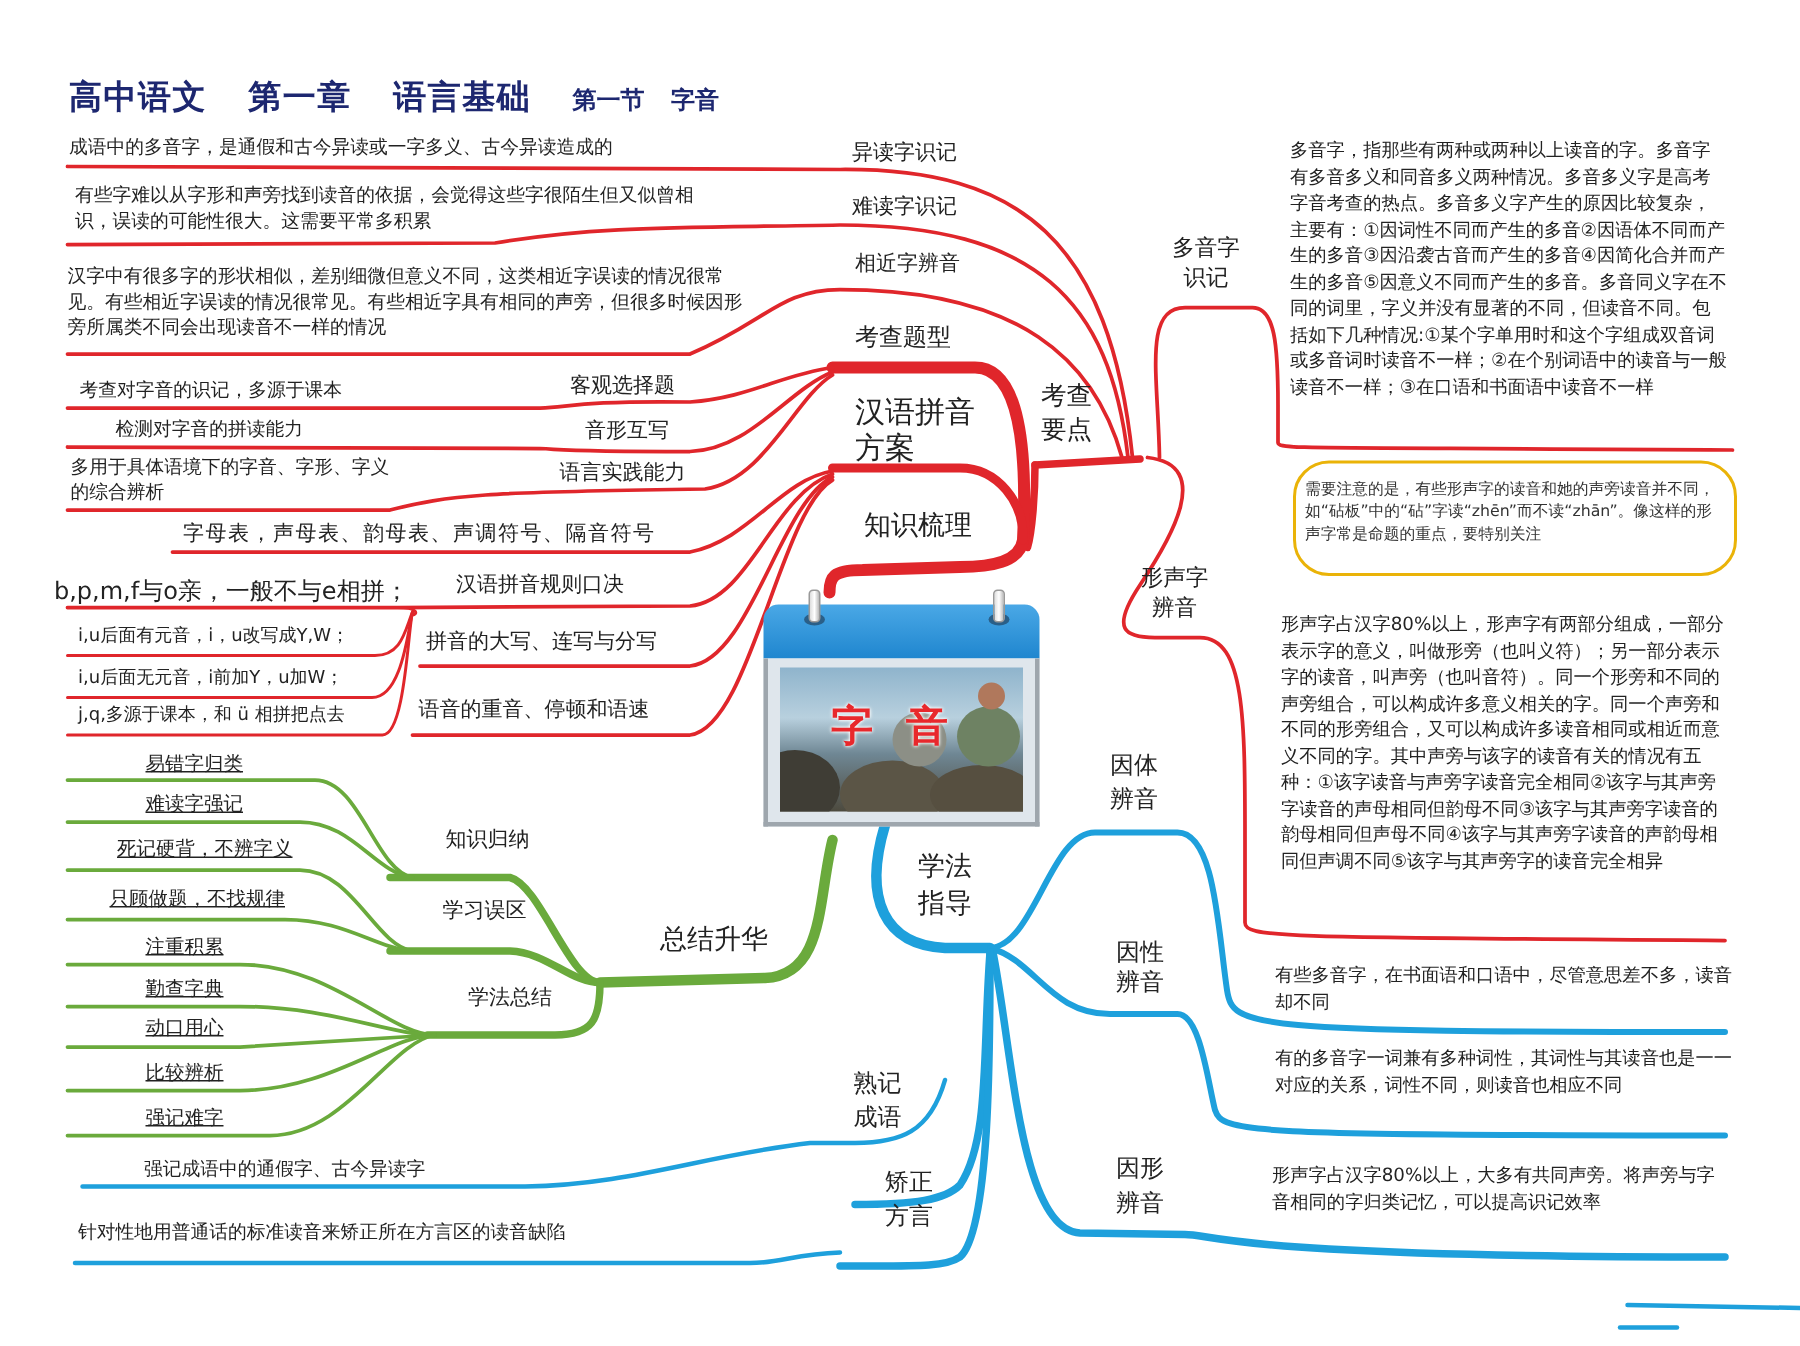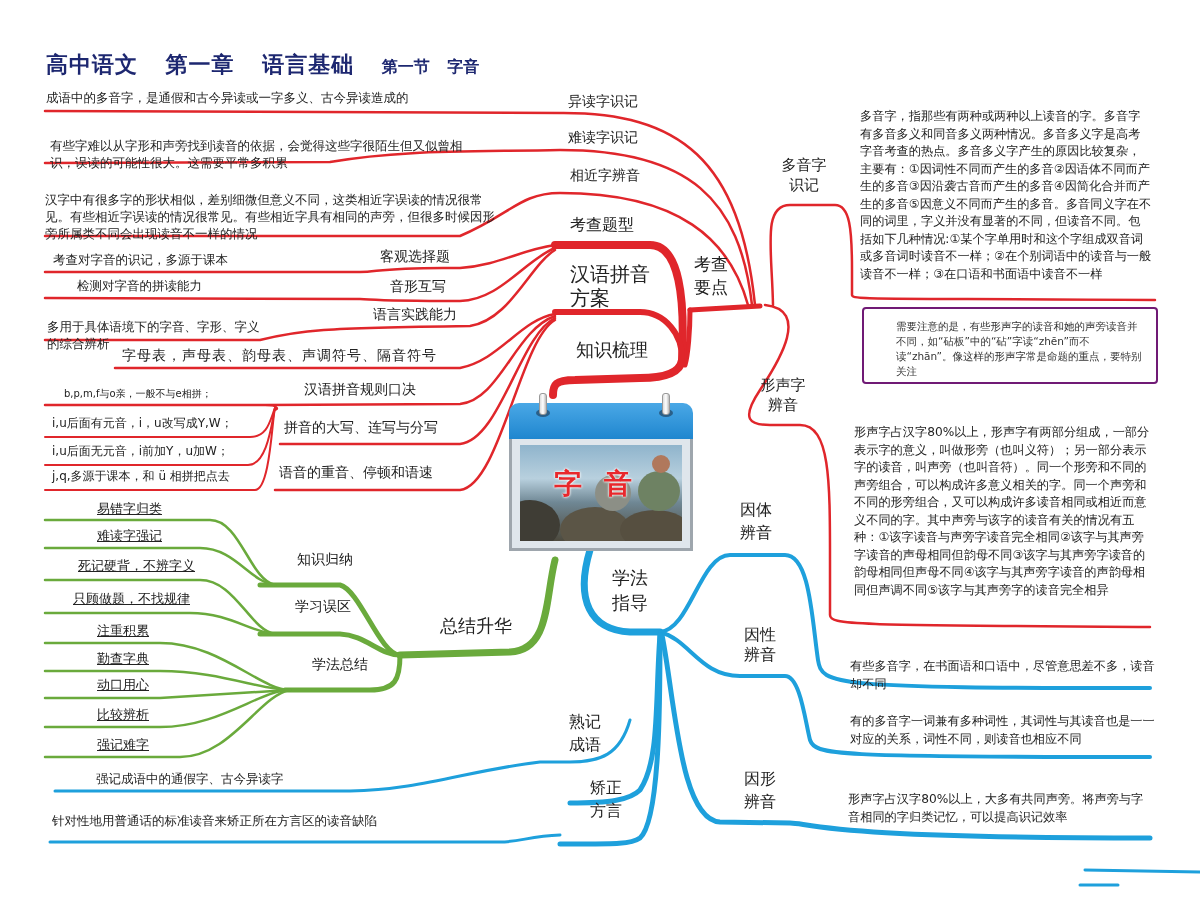--- a/index.html
+++ b/index.html
@@ -8,23 +8,23 @@
   #lines { position: absolute; left: 0; top: 0; width: 1200px; height: 897px; }
   .t { position: absolute; white-space: nowrap; color: #222; }
   .title { position: absolute; left: 46px; top: 50px; font-weight: bold; color: #1d2770; white-space: nowrap; }
   .title .big { font-size: 22px; letter-spacing: 1px; }
   .title .small { font-size: 16px; }
   .title span { margin-right: 22px; }
   .note { font-size: 12.5px; line-height: 18px; }
   .lbl { font-size: 15px; }
   .lbl2 { font-size: 15px; line-height: 20px; text-align: center; white-space: normal; }
   .main { font-size: 18px; }
-  .para { position: absolute; font-size: 12.5px; line-height: 17.2px; white-space: normal; color: #222; margin-top: 16px; }
+  .para { position: absolute; font-size: 12.5px; line-height: 17.2px; white-space: normal; color: #222; }
   .green { font-size: 13px; text-decoration: underline; }
-  .bubble { position: absolute; left: 862px; top: 307px; width: 296px; height: 77px; border: 2px solid #701a75; border-radius: 4px; background: #fff; padding: 10px 12px 6px 32px; font-size: 10.5px; line-height: 15px; color: #333; }
+  .bubble { position: absolute; left: 862px; top: 307px; width: 296px; height: 77px; border: 2px solid #eab308; border-radius: 24px; background: #fff; padding: 10px 12px 6px 6px; font-size: 10.5px; line-height: 15px; color: #333; }
   .bubble-tail { position: absolute; left: 960px; top: 382px; width: 0; height: 0; }
   .calendar { position: absolute; left: 509px; top: 393px; width: 184px; height: 156px; }
   .cal-top { position: absolute; left: 0; top: 10px; width: 184px; height: 36px; background: linear-gradient(#4aa8e6, #1f86cf); border-radius: 10px 10px 0 0; }
   .cal-body { position: absolute; left: 0; top: 46px; width: 184px; height: 112px; background: #dfe6ec; border: 3px solid #9ea6ad; border-top: none; }
   .cal-img { position: absolute; left: 8px; top: 6px; width: 162px; height: 96px; background: linear-gradient(180deg, #8fb4cc 0%, #b8d0de 35%, #6f8794 60%, #4d4a3e 100%); overflow: hidden; }
   .stone { position: absolute; border-radius: 50%; }
   .ring { position: absolute; top: 0; width: 8px; height: 22px; background: linear-gradient(90deg,#ddd,#fff,#bbb); border-radius: 3px; border: 1px solid #999; }
   .ring-hole { position: absolute; top: 16px; width: 14px; height: 8px; background: #2a5f88; border-radius: 50%; }
   .cal-title { position: absolute; left: 42px; top: 26px; font-size: 28px; font-weight: bold; color: #e8282c; letter-spacing: 22px; text-shadow: 0 0 2px #fff, 0 0 3px #fff; }
 </style>
@@ -129,21 +129,21 @@
 
 <div class="t lbl" style="left:380px;top:248px;font-size:14px">客观选择题</div>
 <div class="t note" style="left:53px;top:251px">考查对字音的识记，多源于课本</div>
 <div class="t lbl" style="left:390px;top:278px;font-size:14px">音形互写</div>
 <div class="t note" style="left:77px;top:277px">检测对字音的拼读能力</div>
 <div class="t lbl" style="left:373px;top:306px;font-size:14px">语言实践能力</div>
 <div class="para" style="left:47px;top:302px;width:215px">多用于具体语境下的字音、字形、字义的综合辨析</div>
 
 <div class="t lbl" style="left:122px;top:347px;font-size:14px;letter-spacing:1px">字母表，声母表、韵母表、声调符号、隔音符号</div>
 <div class="t lbl" style="left:304px;top:381px;font-size:14px">汉语拼音规则口决</div>
-<div class="t note" style="left:64px;top:385px;font-size:10px">b,p,m,f与o亲，一般不与e相拼；</div>
+<div class="t note" style="left:36px;top:385px;font-size:16px">b,p,m,f与o亲，一般不与e相拼；</div>
 <div class="t note" style="left:52px;top:414px;font-size:12px">i,u后面有元音，i，u改写成Y,W；</div>
 <div class="t note" style="left:52px;top:442px;font-size:12px">i,u后面无元音，i前加Y，u加W；</div>
 <div class="t note" style="left:52px;top:467px;font-size:12px">j,q,多源于课本，和 ü 相拼把点去</div>
 <div class="t lbl" style="left:284px;top:419px;font-size:14px">拼音的大写、连写与分写</div>
 <div class="t lbl" style="left:279px;top:464px;font-size:14px">语音的重音、停顿和语速</div>
 
 <div class="calendar">
   <div class="cal-top"></div>
   <div class="ring-hole" style="left:27px"></div>
   <div class="ring-hole" style="left:150px"></div>

